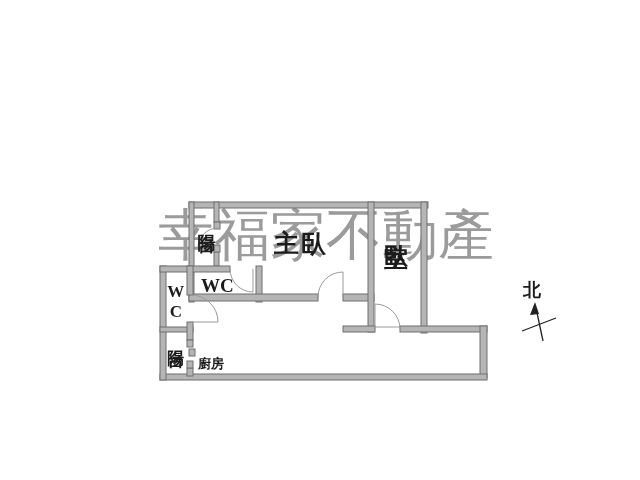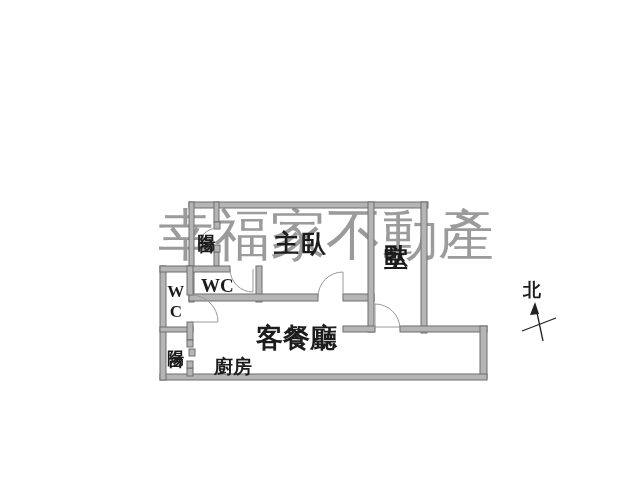--- a/index.html
+++ b/index.html
@@ -30,21 +30,21 @@
     line-height:1.08;white-space:nowrap;font-weight:bold;
   }
   .v{writing-mode:vertical-rl;text-orientation:upright;white-space:normal;}
   .lbl-balcony-top   {left:196px;top:220px;font-size:18px;}
   .lbl-master        {left:274px;top:230px;font-size:25px;letter-spacing:2px;}
   .lbl-bedroom       {left:382px;top:225px;font-size:24px;}
   .lbl-master-wc     {left:201px;top:276px;font-size:19px;}
   .lbl-side-wc       {left:166px;top:282px;font-size:17px;letter-spacing:1px;}
   .lbl-living        {left:256px;top:324px;font-size:27px;}
   .lbl-entry         {left:432px;top:343px;font-size:26px;letter-spacing:1px;}
-  .lbl-kitchen       {left:214px;top:357px;font-size:19px;}
+  .lbl-kitchen       {left:198px;top:357px;font-size:13px;}
   .lbl-balcony-bottom{left:166px;top:337px;font-size:17px;}
   .lbl-north         {left:523px;top:280px;font-size:18px;font-weight:bold;
                       font-family:"DejaVu Sans","Liberation Sans",sans-serif;}
 </style>
 </head>
 <body>
 
 <div class="canvas">
 
   <div class="watermark">幸福家不動產</div>
@@ -105,18 +105,17 @@
       <polygon class="compass-head" points="535,302 530,315 539,314"></polygon>
       <line class="compass-line" x1="522" y1="331" x2="556" y2="318"></line>
     </g>
   </svg>
 
   <div class="lbl v lbl-balcony-top">陽台</div>
   <div class="lbl lbl-master">主臥</div>
   <div class="lbl v lbl-bedroom">臥室</div>
   <div class="lbl lbl-master-wc">WC</div>
   <div class="lbl v lbl-side-wc">WC</div>
-  <div class="lbl lbl-living">客餐廳</div>
   <div class="lbl lbl-kitchen">廚房</div>
   <div class="lbl v lbl-balcony-bottom">陽台</div>
   <div class="lbl lbl-north">北</div>
 
 </div>
 
 </body></html>

